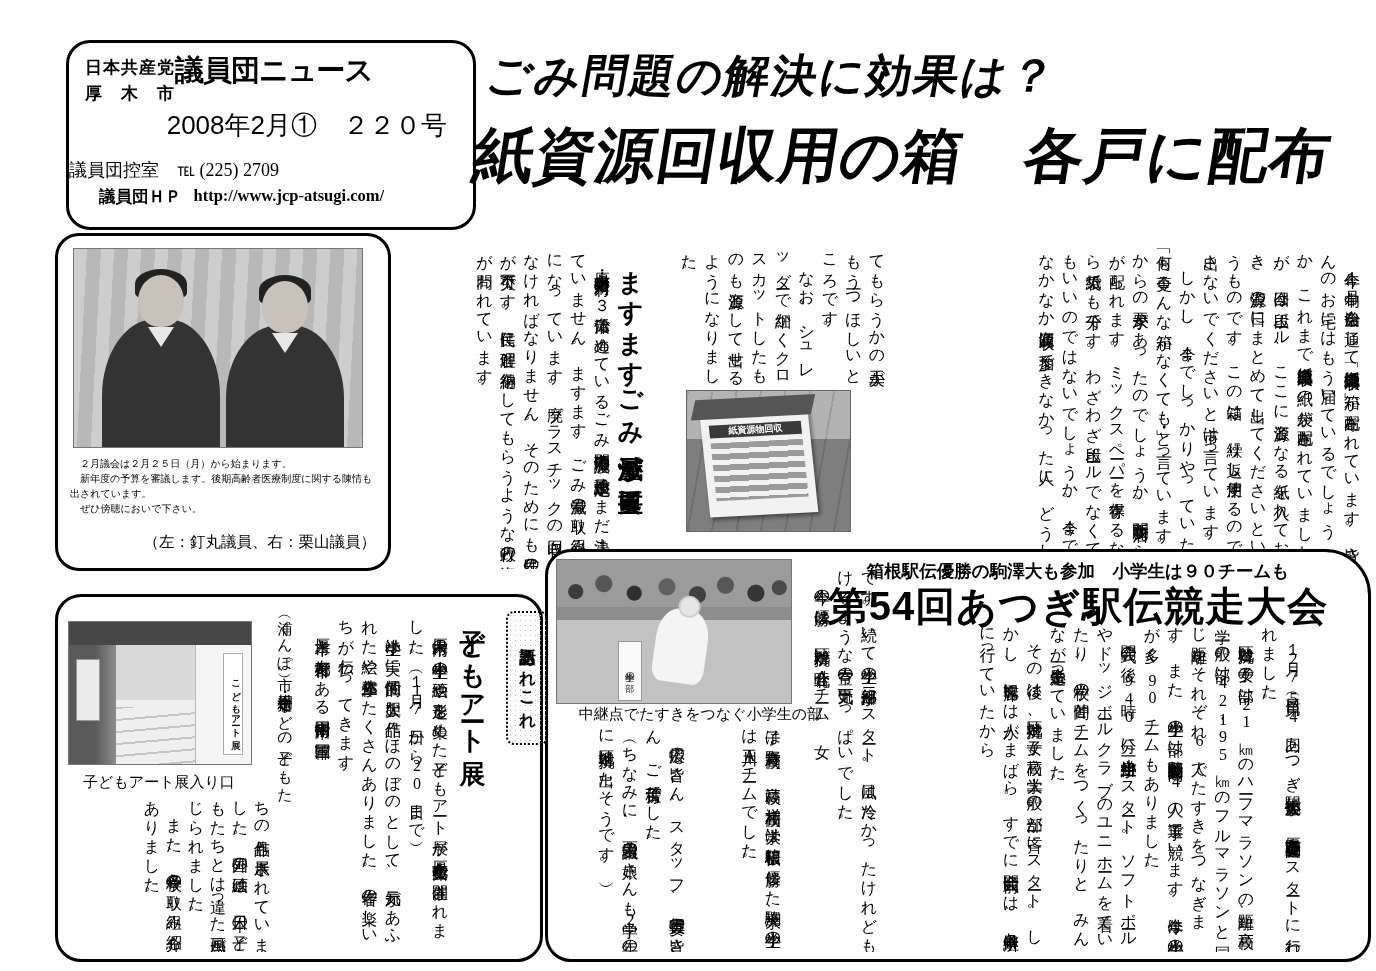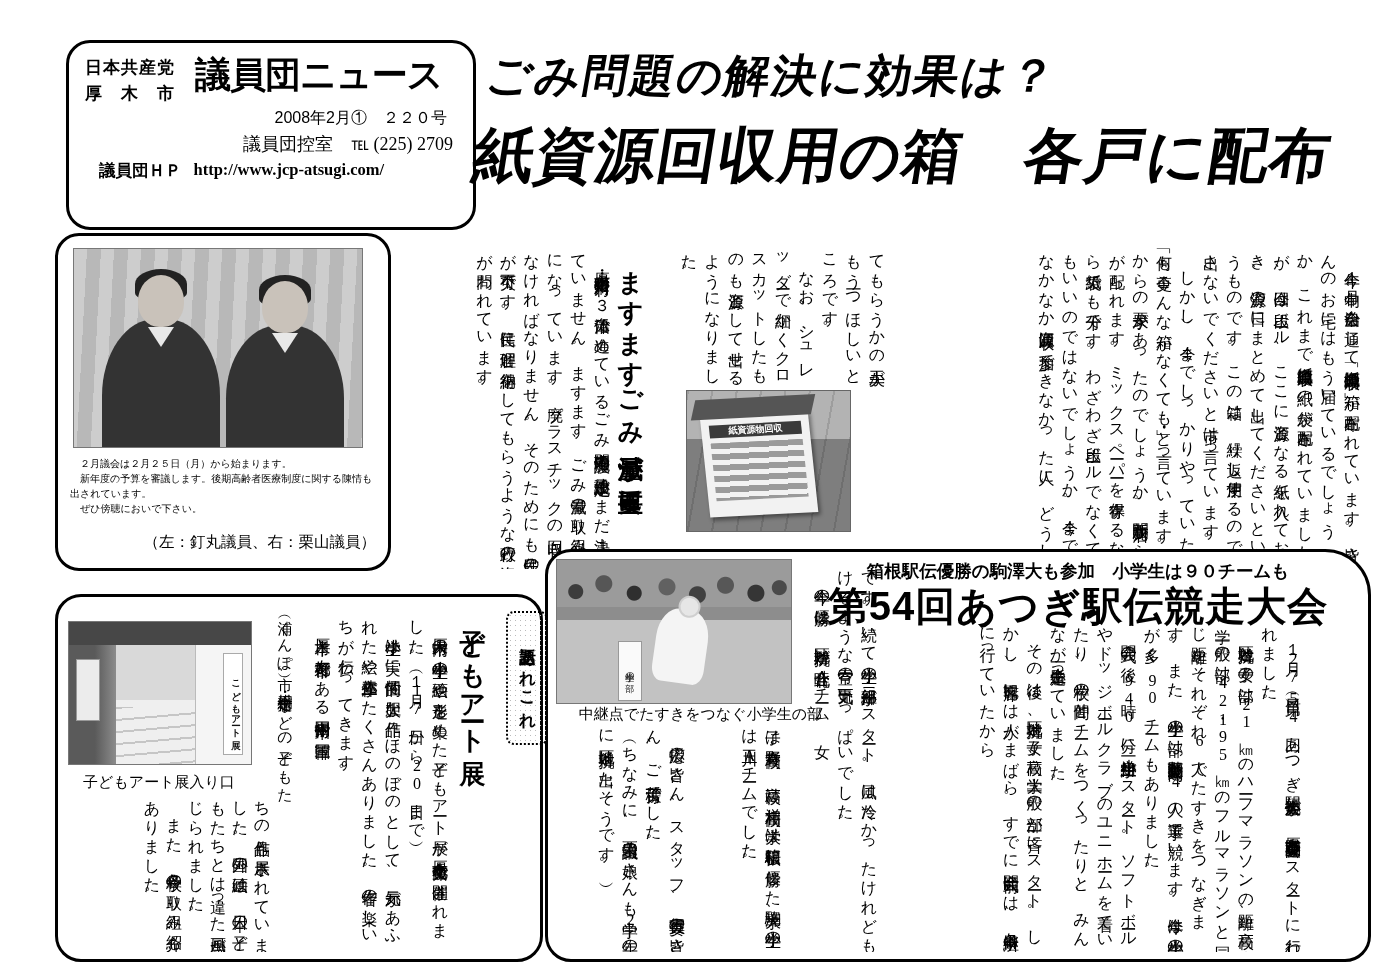--- a/index.html
+++ b/index.html
@@ -8,23 +8,23 @@
     font-family:"Liberation Serif","DejaVu Serif",serif;color:#000;
     overflow:hidden;
   }
   .abs{position:absolute;}
   .sans{font-family:"Liberation Sans","DejaVu Sans",sans-serif;}
 
   
   #masthead{left:66px;top:40px;width:404px;height:184px;border:3px solid #000;border-radius:24px;background:#fff;}
   .mast-top{display:flex;align-items:flex-start;padding:12px 10px 0 16px;}
   .party-block{font-size:17px;font-weight:700;line-height:1.5;white-space:pre-line;letter-spacing:1px;font-family:"Liberation Sans",sans-serif;}
-  .mast-title{font-size:36px;font-weight:900;letter-spacing:-1px;margin-left:20px;line-height:1.1;font-family:"Liberation Sans",sans-serif;}
-  .issue-line{font-size:16px;text-align:right;padding-right:26px;margin-top:2px;font-family:"Liberation Sans",sans-serif;}
-  .office-line{font-size:18px;text-align:right;padding-right:20px;margin-top:3px;}
+  .mast-title{font-size:29px;font-weight:900;letter-spacing:-1px;margin-left:0;line-height:1.1;font-family:"Liberation Sans",sans-serif;}
+  .issue-line{font-size:26px;text-align:right;padding-right:26px;margin-top:2px;font-family:"Liberation Sans",sans-serif;}
+  .office-line{font-size:18px;padding-right:2px;margin-top:15px;}
   .hp-line{font-size:16.5px;font-weight:700;margin-top:4px;padding-left:30px;display:flex;gap:12px;}
 
   
   #kicker{left:487px;top:46px;font-size:45px;font-weight:800;transform:skewX(-10deg);letter-spacing:2px;white-space:nowrap;}
   #main-headline{left:474px;top:116px;font-size:60px;font-weight:900;transform:skewX(-9deg);white-space:nowrap;letter-spacing:1px;}
 
   
   .rbox{border:3px solid #000;border-radius:24px;background:#fff;}
 
   

